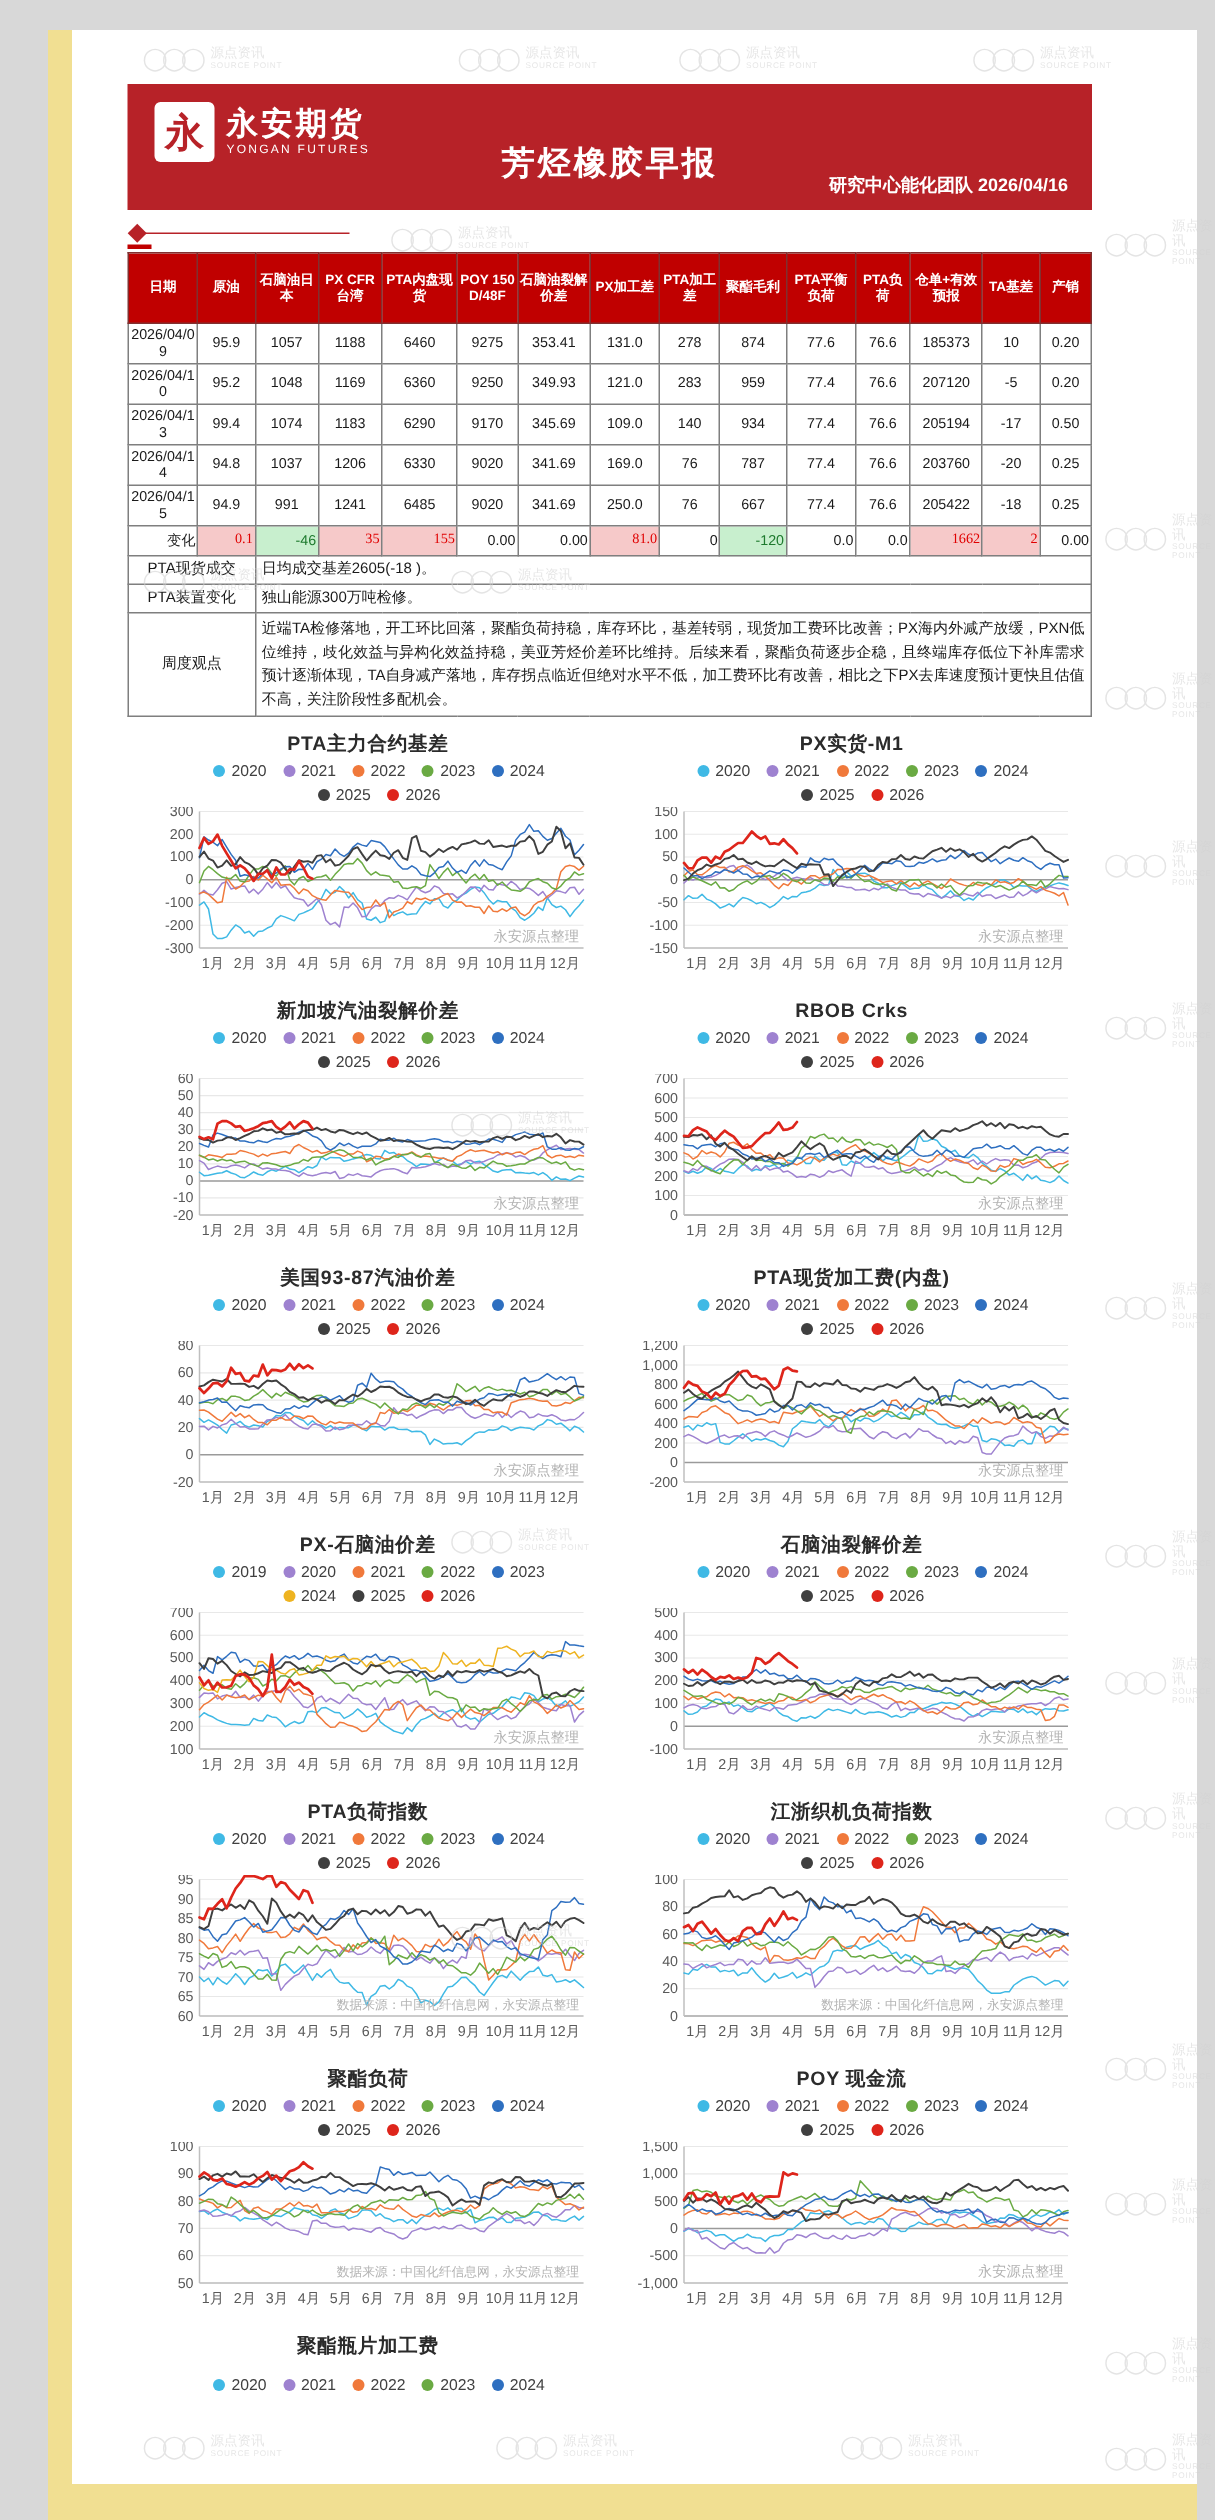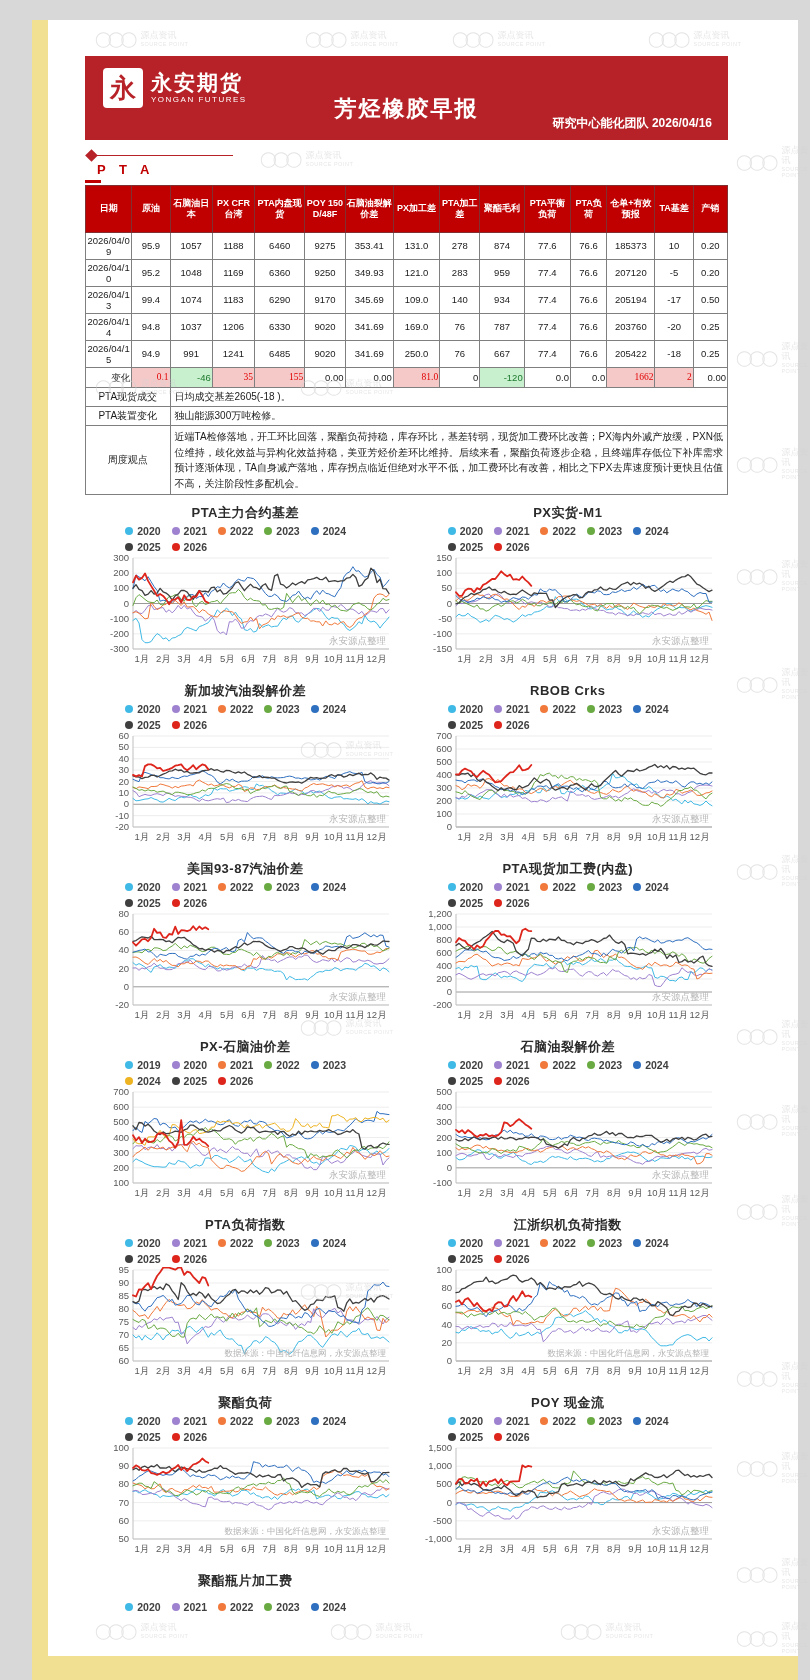--- a/index.html
+++ b/index.html
@@ -48,21 +48,21 @@
   td.chg-flat{background:#fff;color:#1a1a1a;}
   tr.changerow td{height:17px;font-size:9.5px;text-align:right;}
   tr.noterow td{text-align:left;font-size:10px;padding:3px 4px;}
   tr.noterow td.note-label{text-align:center;font-size:10px;}
   tr.noterow td.note-view{line-height:1.55;text-align:justify;}
 
   
   .chart-grid{display:grid;grid-template-columns:1fr 1fr;column-gap:2px;margin-top:10px;justify-items:center;}
   .chart{width:300px;height:178px;overflow:hidden;}
   .chart h3{margin:0;font-size:13px;font-weight:bold;color:#2b2b2b;text-align:center;height:16px;line-height:16px;letter-spacing:0.5px;}
-  .legend{margin:2px 0 0 30px;width:266px;display:flex;flex-wrap:wrap;justify-content:flex-start;align-items:center;min-height:32px;font-weight:bold;}
+  .legend{margin:2px 0 0 30px;width:266px;display:flex;flex-wrap:wrap;justify-content:center;align-items:center;min-height:32px;}
   .legend-item{display:flex;align-items:center;margin:1px 11px 1px 0;}
   .legend-dot{width:8px;height:8px;border-radius:50%;margin-right:4px;flex:0 0 8px;}
   .legend-year{font-size:10.5px;color:#404040;}
   .chart svg{display:block;}
 
   
   .wm-layer{position:absolute;inset:0;pointer-events:none;z-index:6;}
   .wm{position:absolute;display:flex;align-items:center;color:#cdcdcd;opacity:0.55;}
   .wm-circles{font-size:15px;letter-spacing:-4px;color:#cfcfcf;}
   .wm-txt{margin-left:7px;font-size:9px;line-height:1.1;color:#d2d2d2;}
@@ -88,21 +88,20 @@
         </div>
       </div>
       <div class="banner-title">芳烃橡胶早报</div>
       <div class="banner-sub">研究中心能化团队  2026/04/16</div>
     </div>
 
     <div class="section-marker">
       <div class="diamond"></div>
       <div class="marker-line"></div>
     </div>
-    <div class="section-label">P T A</div>
     <div class="section-dash"></div>
 
     <table class="report">
       <colgroup id="cols">
           <col style="width: 46px;">
           <col style="width: 38px;">
           <col style="width: 42px;">
           <col style="width: 42px;">
           <col style="width: 50px;">
           <col style="width: 40px;">

